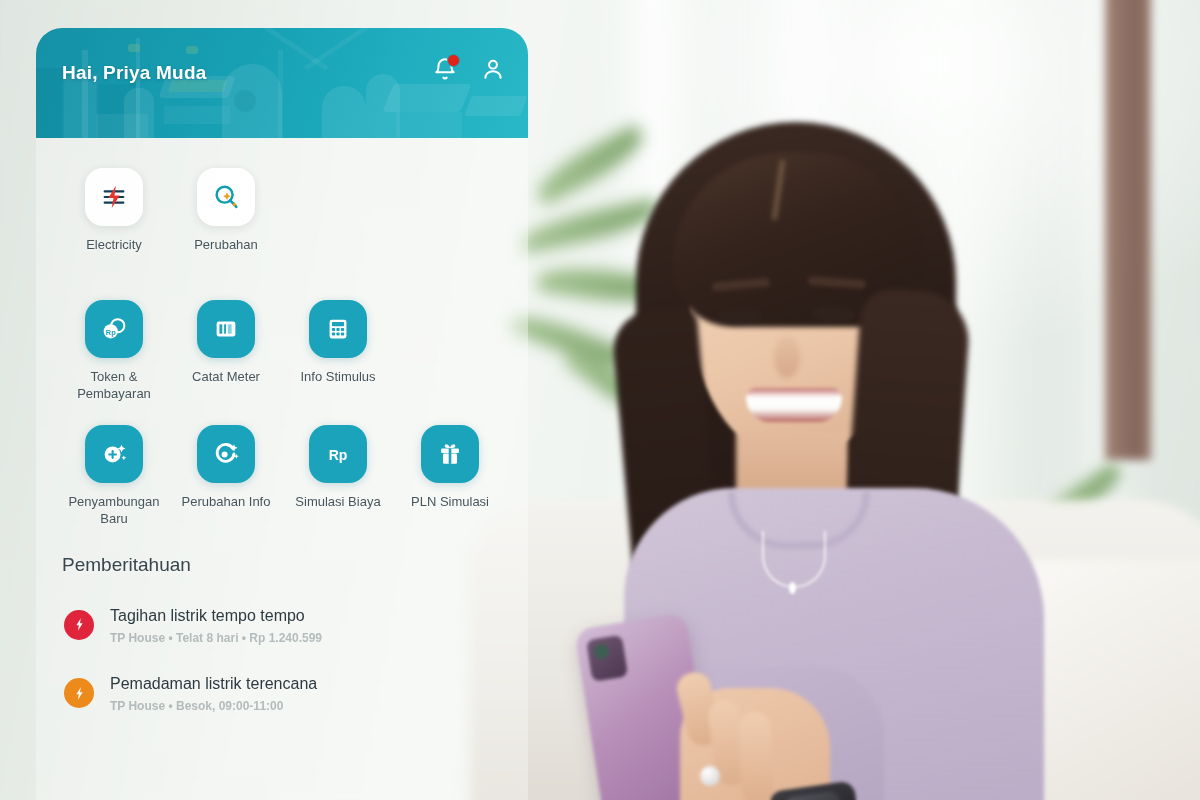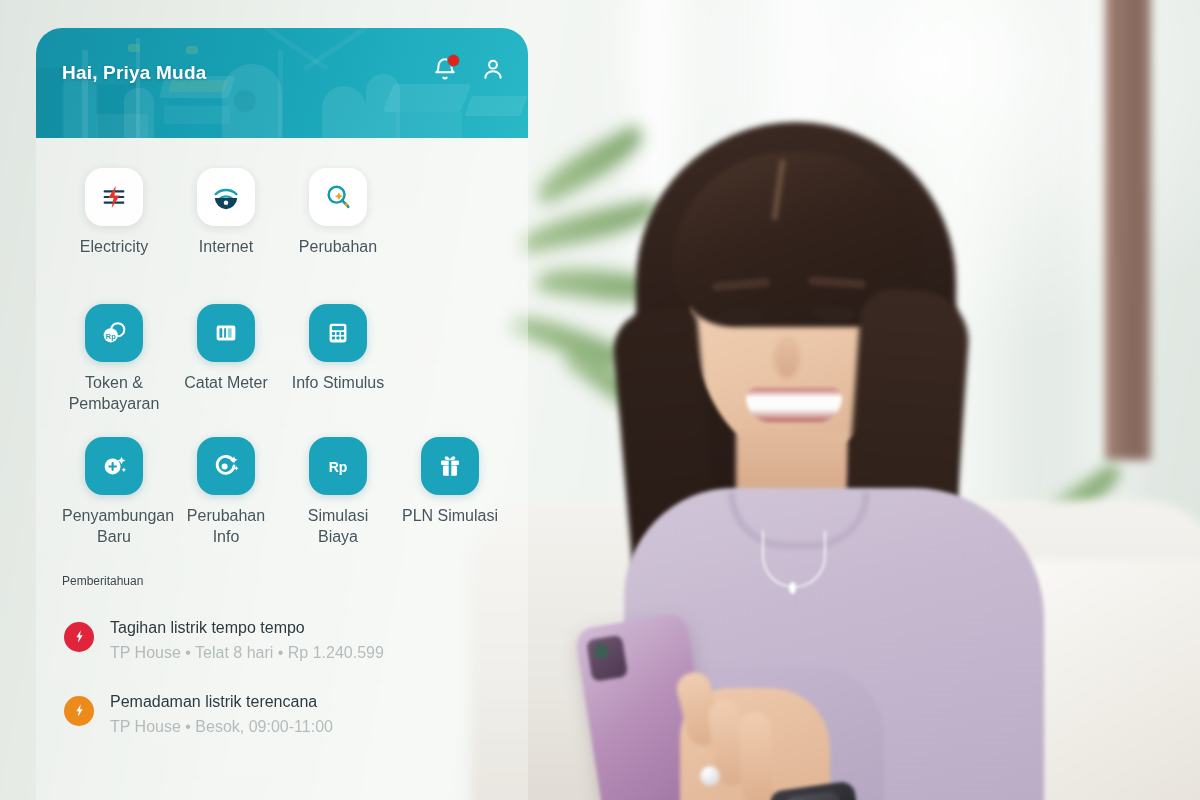--- a/index.html
+++ b/index.html
@@ -326,32 +326,32 @@
   .tile-sq.white {
     background: rgba(255,255,255,0.92);
     box-shadow: 0 2px 8px rgba(40,60,60,.12);
   }
   .tile-sq.teal {
     background: #1ba3bb;
     box-shadow: 0 2px 8px rgba(20,110,130,.22);
   }
   .tile-label {
     margin-top: 10px;
-    font-size: 16px;
+    font-size: 13px;
     color: #46555c;
     text-align: center;
     line-height: 1.35;
     max-width: 104px;
     text-shadow: 0 1px 2px rgba(255,255,255,.55);
   }
 
   
   .notif-title {
     margin: 26px 0 0 26px;
-    font-size: 12px;
+    font-size: 19px;
     color: #37464d;
     font-weight: 500;
     text-shadow: 0 1px 2px rgba(255,255,255,.5);
   }
   .notif-list { margin-top: 16px; }
   .notif-item {
     display: flex;
     align-items: flex-start;
     gap: 16px;
     padding: 14px 26px 14px 28px;
@@ -369,23 +369,24 @@
   .notif-texts { display: flex; flex-direction: column; }
   .notif-head {
     font-size: 16px;
     color: #2c3a40;
     font-weight: 500;
     line-height: 1.25;
     text-shadow: 0 1px 2px rgba(255,255,255,.45);
   }
   .notif-sub {
     margin-top: 5px;
-    font-size: 16px;
+    font-size: 12px;
     color: rgba(90,105,110,.42);
     line-height: 1.3;
+    font-weight: bold;
   }
 </style>
 </head>
 <body>
 
 <div id="stage">
 
   <div class="bg-room"></div>
   <div class="curtain c1"></div>
   <div class="curtain c2"></div>
@@ -503,31 +504,20 @@
                 <line x1="6" y1="10" x2="26" y2="10"></line>
                 <line x1="6" y1="16" x2="26" y2="16"></line>
                 <line x1="6" y1="22" x2="26" y2="22"></line>
               </g>
               <path d="M18 4 L10 17 L15.5 17 L13.5 28 L22 14.5 L16.5 14.5 Z" fill="#e8332a"></path>
             </svg>
           </div>
           <div class="tile-label">Electricity</div>
         </div>
 
-        <div class="tile">
-          <div class="tile-sq white">
-            <svg viewBox="0 0 32 32" width="30" height="30" fill="none" stroke-linecap="round">
-              <path d="M5 13 A16 16 0 0 1 27 13" stroke="#14a0b5" stroke-width="2.6"></path>
-              <path d="M9 18 A10.5 10.5 0 0 1 23 18" stroke="#14a0b5" stroke-width="2.6"></path>
-              <path d="M4 17 A13 13 0 0 0 16 29 A13 13 0 0 0 28 17 Z" fill="#12415e"></path>
-              <circle cx="16" cy="22" r="2.4" fill="#ffffff"></circle>
-            </svg>
-          </div>
-          <div class="tile-label">Internet</div>
-        </div>
 
         <div class="tile">
           <div class="tile-sq white">
             <svg viewBox="0 0 32 32" width="30" height="30" fill="none">
               <circle cx="14.5" cy="13.5" r="8.5" stroke="#0f9bb0" stroke-width="2.6"></circle>
               <line x1="20.5" y1="19.5" x2="27" y2="26.5" stroke="#0f9bb0" stroke-width="2.8" stroke-linecap="round"></line>
               <path d="M17 11 l1.3 2.9 2.9 1.3 -2.9 1.3 -1.3 2.9 -1.3-2.9 -2.9-1.3 2.9-1.3 Z" fill="#f0a020"></path>
               <path d="M25 21 l.9 2 2 .9 -2 .9 -.9 2 -.9-2 -2-.9 2-.9 Z" fill="#f0a020"></path>
             </svg>
           </div>

